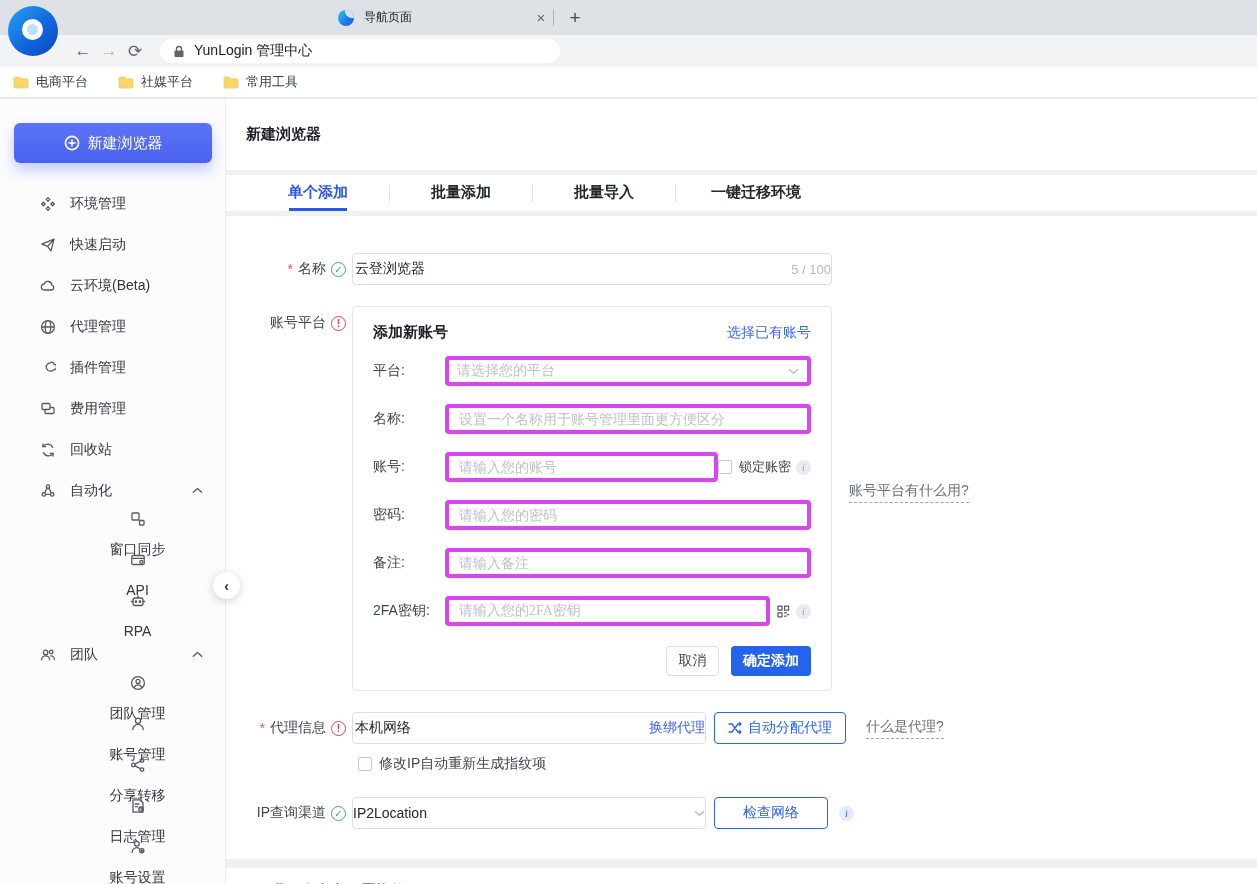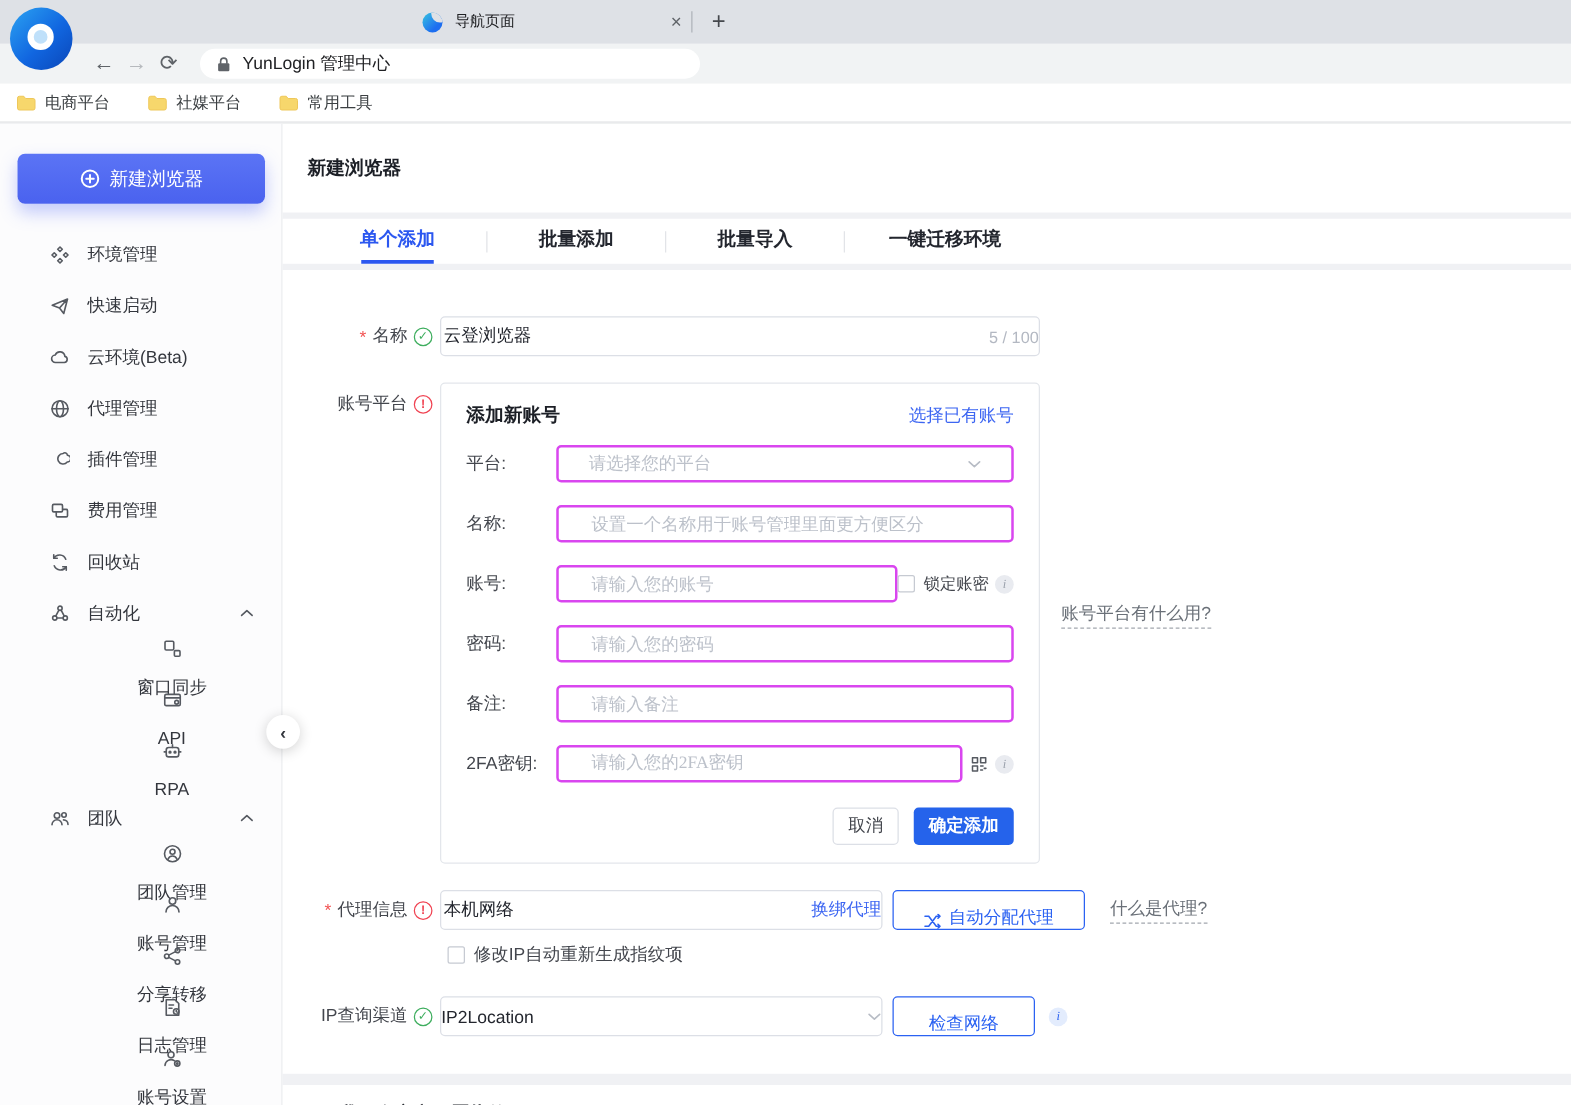--- a/index.html
+++ b/index.html
@@ -83,39 +83,39 @@
           background:transparent; min-width:0; }
   .ibox input::placeholder { color:#bcc1ca; }
   .counter { font-size:13px; color:#b3b8c2; flex:none; }
   .inline-link { font-size:14px; color:#3d66f2; cursor:pointer; white-space:nowrap; flex:none; }
   
   .acard { width:480px; border:1px solid #e3e6eb; border-radius:4px; padding:16px 20px 14px 20px; margin-top:21px; }
   .acard-head { display:flex; align-items:center; justify-content:space-between; }
   .acard-title { font-size:15px; font-weight:bold; color:#1c1f26; }
   .crow { display:flex; align-items:center; margin-top:18px; }
   .clabel { width:58px; flex:none; text-align:left; margin-right:14px; font-size:14px; color:#43464d; }
-  .cbox { height:30px; border:2px solid #d946ef; border-radius:4px; display:flex; align-items:center;
-          padding:0 24px; background:#fff; }
+  .cbox { height:30px; border:4px solid #d946ef; border-radius:4px; display:flex; align-items:center;
+          padding:0 8px; background:#fff; }
   .cbox.grow { flex:1; }
   .cbox input { border:none; outline:none; width:100%; font-size:14px; color:#23262e; font-family:inherit; }
   .cbox input::placeholder { color:#bcc1ca; }
   .sel-placeholder { flex:1; font-size:14px; color:#bcc1ca; }
   .sel-value { flex:1; font-size:14px; color:#23262e; }
   .checkbox { width:14px; height:14px; border:1px solid #c6cad2; border-radius:2px; background:#fff; flex:none; cursor:pointer; }
   .cbx-label { font-size:13px; color:#43464d; margin-left:7px; white-space:nowrap; }
   .info-dot { width:15px; height:15px; border-radius:50%; background:#e9ebf0; color:#9aa0ab; font-size:10px;
           font-style:italic; font-family:"Liberation Serif",serif; display:inline-flex; align-items:center;
           justify-content:center; flex:none; cursor:pointer; }
   .info-dot.blue { background:#e3ecfd; color:#2b62f2; }
   .btn-row { display:flex; justify-content:flex-end; gap:12px; margin-top:20px; }
   .btn { height:30px; border-radius:4px; font-size:14px; font-family:inherit; cursor:pointer; }
   .btn-cancel { width:53px; background:#fff; border:1px solid #dcdfe6; color:#43464d; }
   .btn-confirm { width:80px; background:#2563eb; border:none; color:#fff; font-weight:600; }
-  .btn-outline { background:#fff; border:1px solid #2b62f2; color:#2b62f2; height:32px; padding:0 24px;
-          display:inline-flex; align-items:flex-end; justify-content:center; gap:6px; border-radius:4px;
+  .btn-outline { background:#fff; border:1px solid #2b62f2; color:#2b62f2; height:32px; padding:0 13px;
+          display:inline-flex; align-items:center; justify-content:center; gap:6px; border-radius:4px;
           font-size:14px; font-family:inherit; cursor:pointer; white-space:nowrap; }
   .help-link { font-size:14px; color:#6a7078; border-bottom:1px dashed #a2a7ae; padding-bottom:2px;
           cursor:pointer; white-space:nowrap; }
   .help-platform { position:absolute; left:623px; top:266px; }
   .sub-check { margin-left:126px; margin-top:11px; display:flex; align-items:center; }
   .bottom-panel { height:46px; display:flex; align-items:center; padding-left:20px; gap:10px; }
   .fp-title { font-size:15px; font-weight:bold; color:#1c1f26; }
   svg.ic { stroke:#565a61; fill:none; stroke-width:1.3; stroke-linecap:round; stroke-linejoin:round; }
   svg.ic-w { stroke:#fff; fill:none; stroke-width:1.6; stroke-linecap:round; }
 </style>

